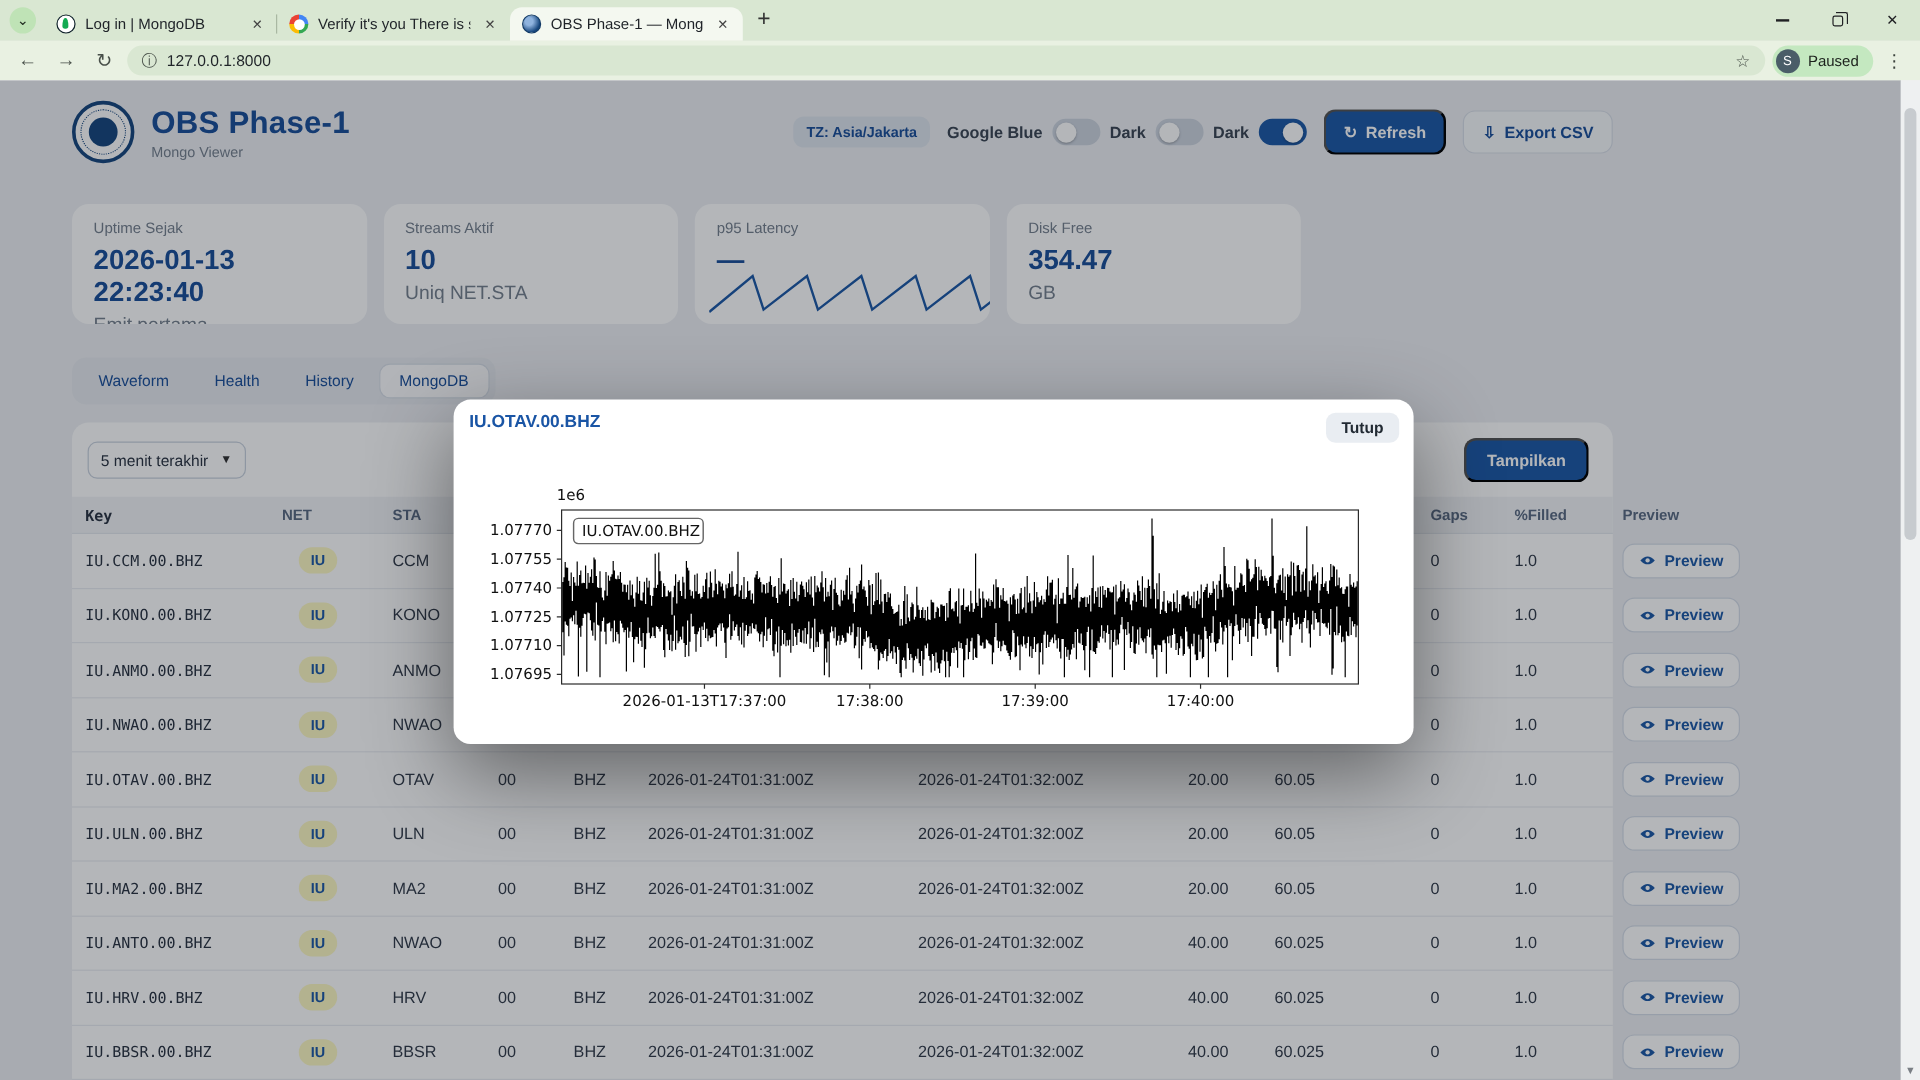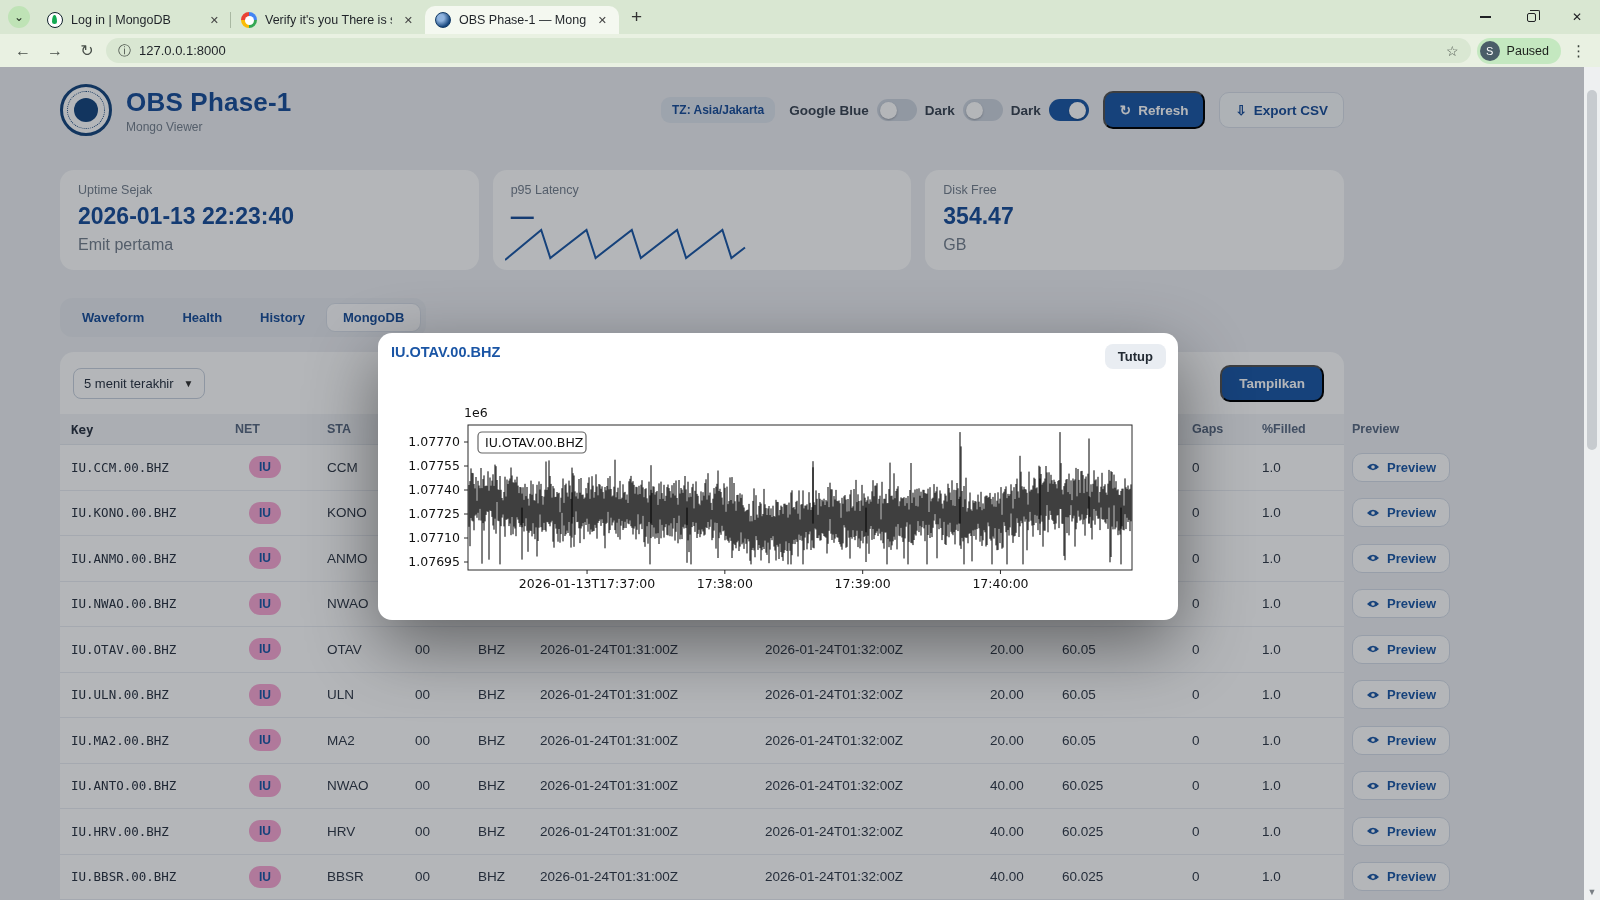--- a/index.html
+++ b/index.html
@@ -52,45 +52,45 @@
   .toggle-group { display:flex; align-items:center; gap:8px; }
   .toggle-label { font-size:13.5px; font-weight:bold; color:#3c4654; }
   .switch { width:40px; height:22px; border-radius:999px; background:#cdd4df; position:relative; }
   .switch .knob { position:absolute; top:2.5px; left:3px; width:17px; height:17px; border-radius:50%; background:#fff; box-shadow:0 1px 2px rgba(0,0,0,.25); }
   .switch.on { background:#1e5aa7; }
   .switch.on .knob { left:20px; }
   .btn { border-radius:10px; font-weight:bold; font-size:13.5px; display:inline-flex; align-items:center; gap:7px; padding:9px 15px; }
   .btn-primary { background:#1e5aa7; color:#fff; }
   .btn-light { background:#f7f9fb; color:#1b4f9a; border:1px solid #d9dfe8; }
 
-  .stats { position:absolute; top:103px; left:60px; right:60px; display:grid; grid-template-columns:repeat(3,1fr); gap:14px; }
+  .stats { position:absolute; top:103px; left:60px; right:60px; display:grid; grid-template-columns:repeat(5,1fr); gap:14px; }
   .card { background:#fff; border-radius:14px; height:100px; padding:13px 18px; position:relative; overflow:hidden; }
   .card .label { font-size:12.5px; color:#76818f; }
   .card .value { font-size:23px; font-weight:bold; color:#1b4f9a; margin-top:6px; }
   .card .sub { font-size:16px; color:#76818f; margin-top:6px; }
   .card .spark { position:absolute; left:12px; bottom:4px; }
 
   .navtabs { position:absolute; top:231px; left:60px; background:#e7eaef; border-radius:12px; padding:5px; display:flex; gap:4px; }
-  .navtab { padding:7px 17px; border-radius:9px; font-size:13px; font-weight:bold; color:#1b4f9a; }
+  .navtab { padding:7px 17px; border-radius:9px; font-size:13px; font-weight:normal; color:#1b4f9a; }
   .navtab.active { background:#fdfdfe; border:1px solid #d9dfe8; padding:6px 16px; }
 
   .content-card { position:absolute; top:285px; left:60px; right:60px; bottom:0; background:#fff; border-radius:14px 14px 0 0; }
   .filterbar { height:62px; display:flex; align-items:center; padding:0 20px 0 13px; }
   .select { min-width:112px; border:1px solid #c9d2de; border-radius:8px; background:#fff; padding:7px 10px; font-size:13px; color:#2b3442; display:flex; align-items:center; gap:10px; }
   .select .chev { font-size:10px; color:#333; }
   .filterbar .btn-primary { margin-left:auto; padding:9px 17px; }
 
   .table { width:100%; }
   .trow { display:grid; grid-template-columns:175px 60px 95px 88px 62px 225px 225px 72px 110px 70px 90px 1fr; align-items:center; }
   .thead { height:31px; background:#f2f4f7; font-size:12.5px; font-weight:bold; color:#5b6b83; border-bottom:1px solid #e4e8ee; }
   .tbody .trow { height:45.5px; border-bottom:1px solid #eaedf2; font-size:13.5px; color:#333c4a; }
   .c-key { padding-left:11px; font-family:"DejaVu Sans Mono", monospace; font-size:12.5px; color:#2b3442; }
   .c-sta { padding-left:32px; } .c-loc { padding-left:25px; }
   .c-gaps { padding-left:20px; } .c-filled { padding-left:20px; } .c-prev { padding-left:20px; }
-  .net-badge { display:inline-block; background:#f9a8d4; color:#1e5aa7; font-weight:bold; font-size:12px; border-radius:999px; padding:4px 10px; }
+  .net-badge { display:inline-block; background:#fef9c3; color:#1e5aa7; font-weight:bold; font-size:12px; border-radius:999px; padding:4px 10px; }
   .preview-btn { display:inline-flex; align-items:center; gap:7px; border:1px solid #d6dde8; border-radius:10px; padding:6px 13px; color:#1e5aa7; font-weight:bold; font-size:13px; background:#fff; }
 
   
   .dim-overlay { position:absolute; top:67px; left:0; right:16px; bottom:0; background:rgba(8,12,24,.30); z-index:20; }
   .modal { position:absolute; top:333px; left:378px; width:800px; height:287px; background:#fff; border-radius:14px; z-index:30; box-shadow:0 25px 70px rgba(0,0,0,.45); }
   .modal-head { display:flex; align-items:flex-start; padding:11px 12px 0 13px; }
   .modal-title { font-size:14.5px; font-weight:bold; color:#1a55a5; }
   .tutup-btn { margin-left:auto; background:#e9edf2; border-radius:8px; padding:5px 13px; font-size:13px; font-weight:600; color:#222a33; }
   .chart-title { position:absolute; top:40px; left:0; width:100%; text-align:center; font-family:"DejaVu Sans", sans-serif; font-size:13px; color:#111; }
   .plot-svg { position:absolute; left:10px; top:60px; }
@@ -187,20 +187,25 @@
           <span>Export CSV</span>
         </button>
       </div>
     </div>
 
     <div class="stats" id="stats">
         <div class="card">
           <div class="label">Uptime Sejak</div>
           <div class="value">2026-01-13 22:23:40</div>
           <div class="sub">Emit pertama</div>
+        </div>
+        <div class="card">
+          <div class="label">Streams Aktif</div>
+          <div class="value">10</div>
+          <div class="sub">Uniq NET.STA</div>
         </div>
         <div class="card">
           <div class="label">p95 Latency</div>
           <div class="value">—</div>
           <svg width="250" height="42" class="spark">
             <polyline points="0.0,36.0 36.2,6.0 45.3,34.0 81.5,6.0 90.6,34.0 126.8,6.0 135.8,34.0 172.1,6.0 181.1,34.0 217.4,6.0 226.4,34.0 240.0,23.5" fill="none" stroke="#1e5aa7" stroke-width="2"></polyline>
           </svg>
         </div>
         <div class="card">
           <div class="label">Disk Free</div>

